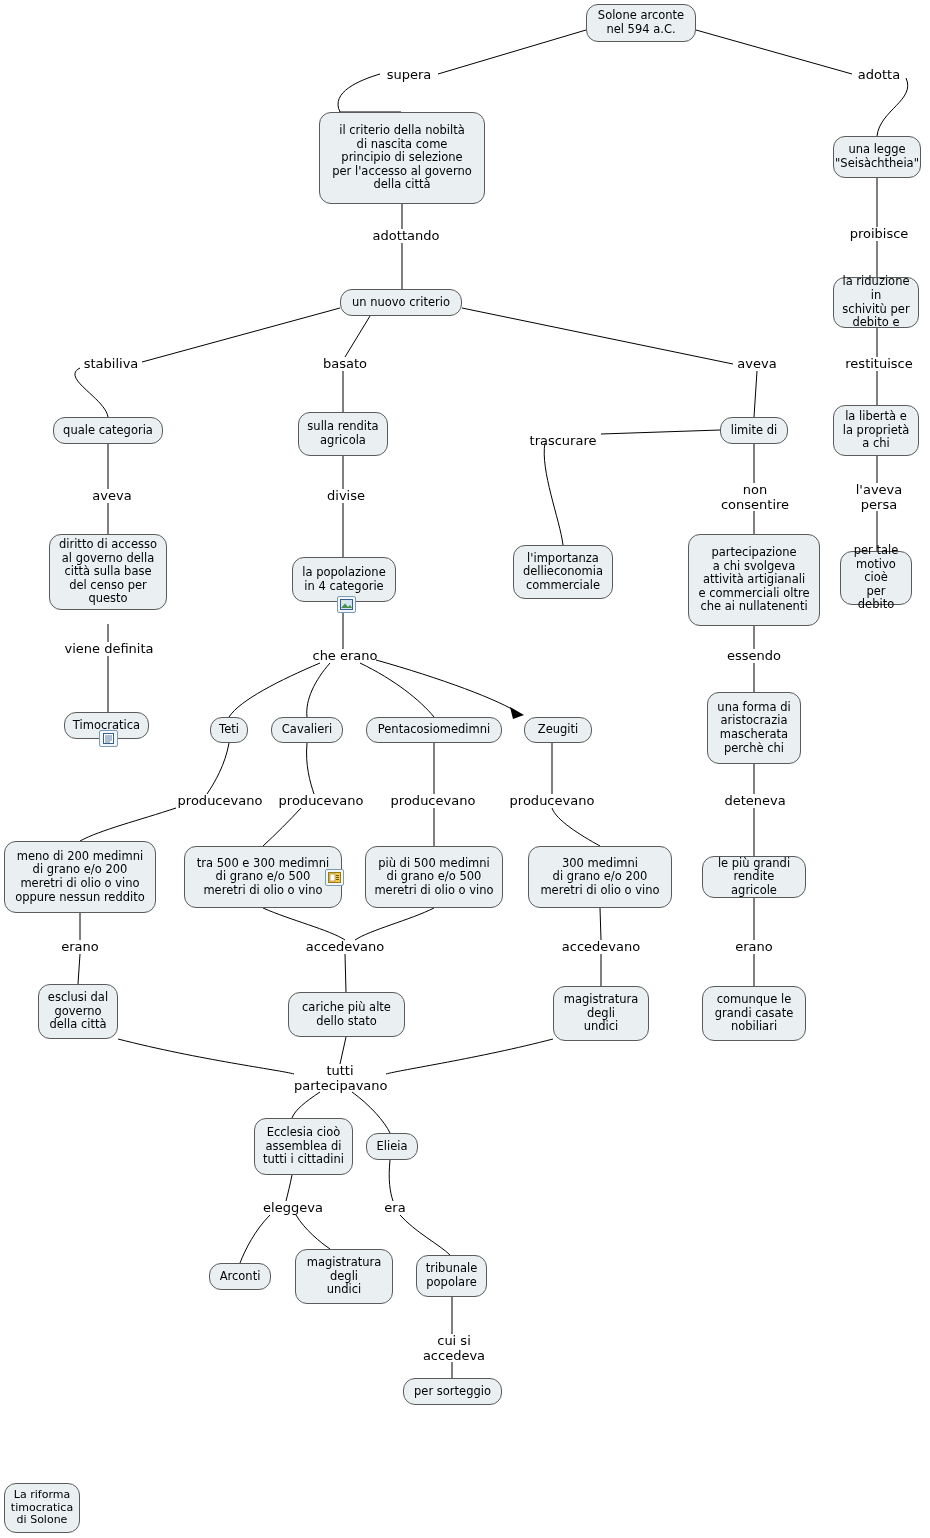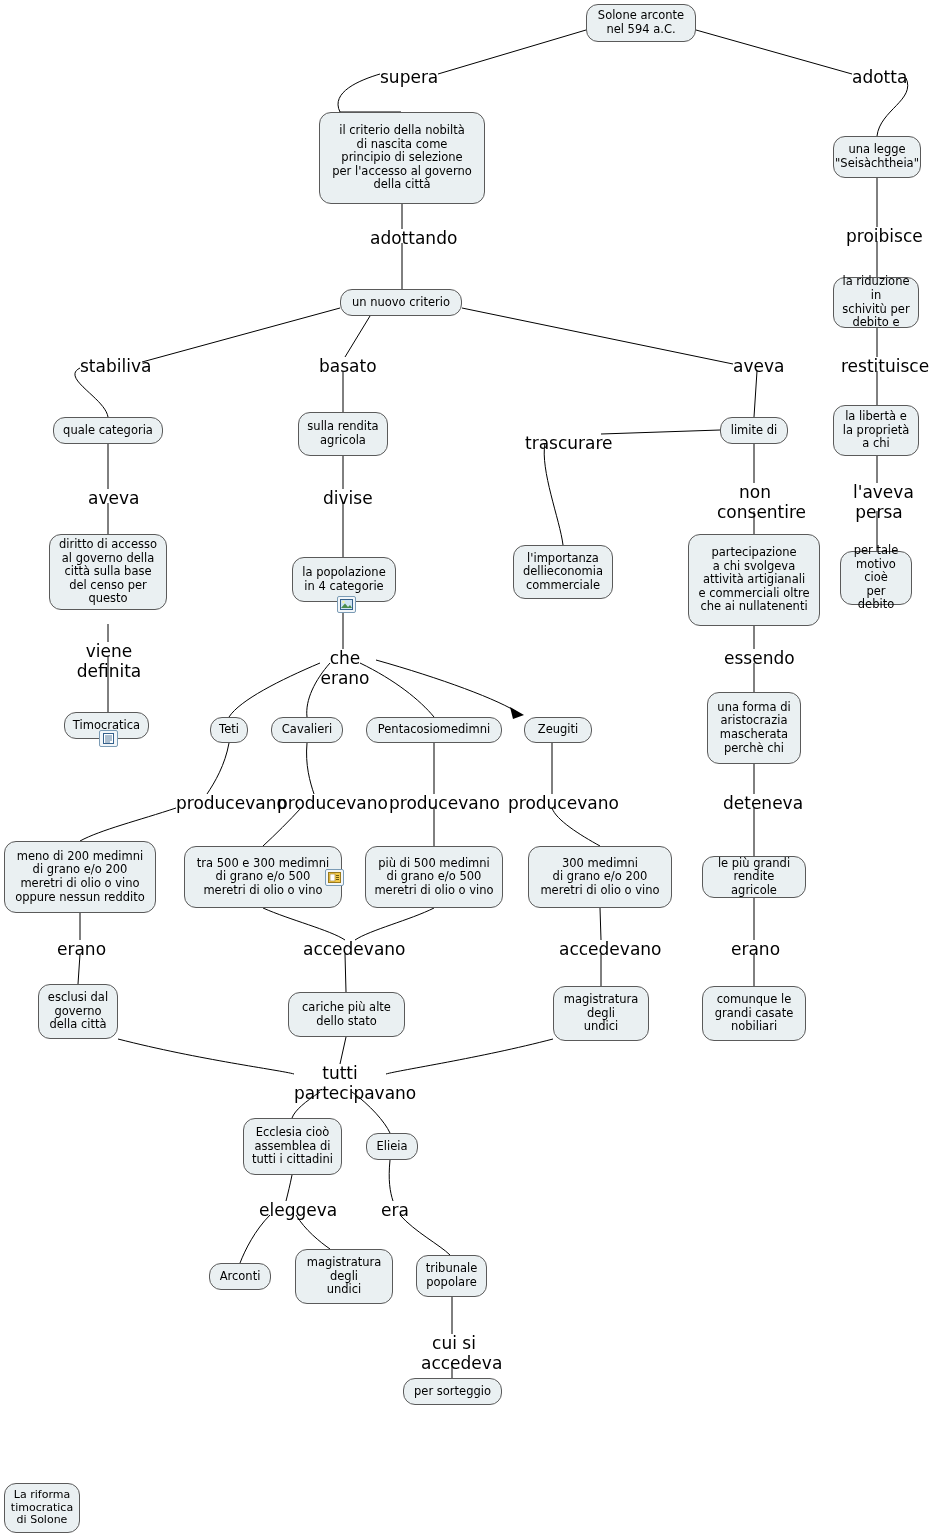--- a/index.html
+++ b/index.html
@@ -38,21 +38,21 @@
     line-height: 1.18;
     text-align: center;
     display: flex;
     align-items: center;
     justify-content: center;
     padding: 3px 6px;
     white-space: pre-line;
   }
   .linklabel {
     position: absolute;
-    font-size: 17px;
+    font-size: 13px;
     color: #000;
     text-align: center;
     line-height: 1.15;
     white-space: pre-line;
     background: transparent;
   }
   .icon-badge {
     position: absolute;
     width: 17px;
     height: 15px;
@@ -243,21 +243,21 @@
 governo
 della città</div>
   <div class="node" style="left:288px;top:992px;width:117px;height:45px">cariche più alte
 dello stato</div>
   <div class="node" style="left:553px;top:986px;width:96px;height:55px">magistratura
 degli
 undici</div>
   <div class="node" style="left:702px;top:986px;width:104px;height:55px">comunque le
 grandi casate
 nobiliari</div>
-  <div class="node" style="left:243px;top:1118px;width:99px;height:57px">Ecclesia cioò
+  <div class="node" style="left:254px;top:1118px;width:99px;height:57px">Ecclesia cioò
 assemblea di
 tutti i cittadini</div>
   <div class="node" style="left:366px;top:1133px;width:52px;height:27px">Elieia</div>
   <div class="node" style="left:209px;top:1263px;width:62px;height:27px">Arconti</div>
   <div class="node" style="left:295px;top:1249px;width:98px;height:55px">magistratura
 degli
 undici</div>
   <div class="node" style="left:416px;top:1255px;width:71px;height:42px">tribunale
 popolare</div>
   <div class="node" style="left:403px;top:1378px;width:99px;height:27px">per sorteggio</div>

